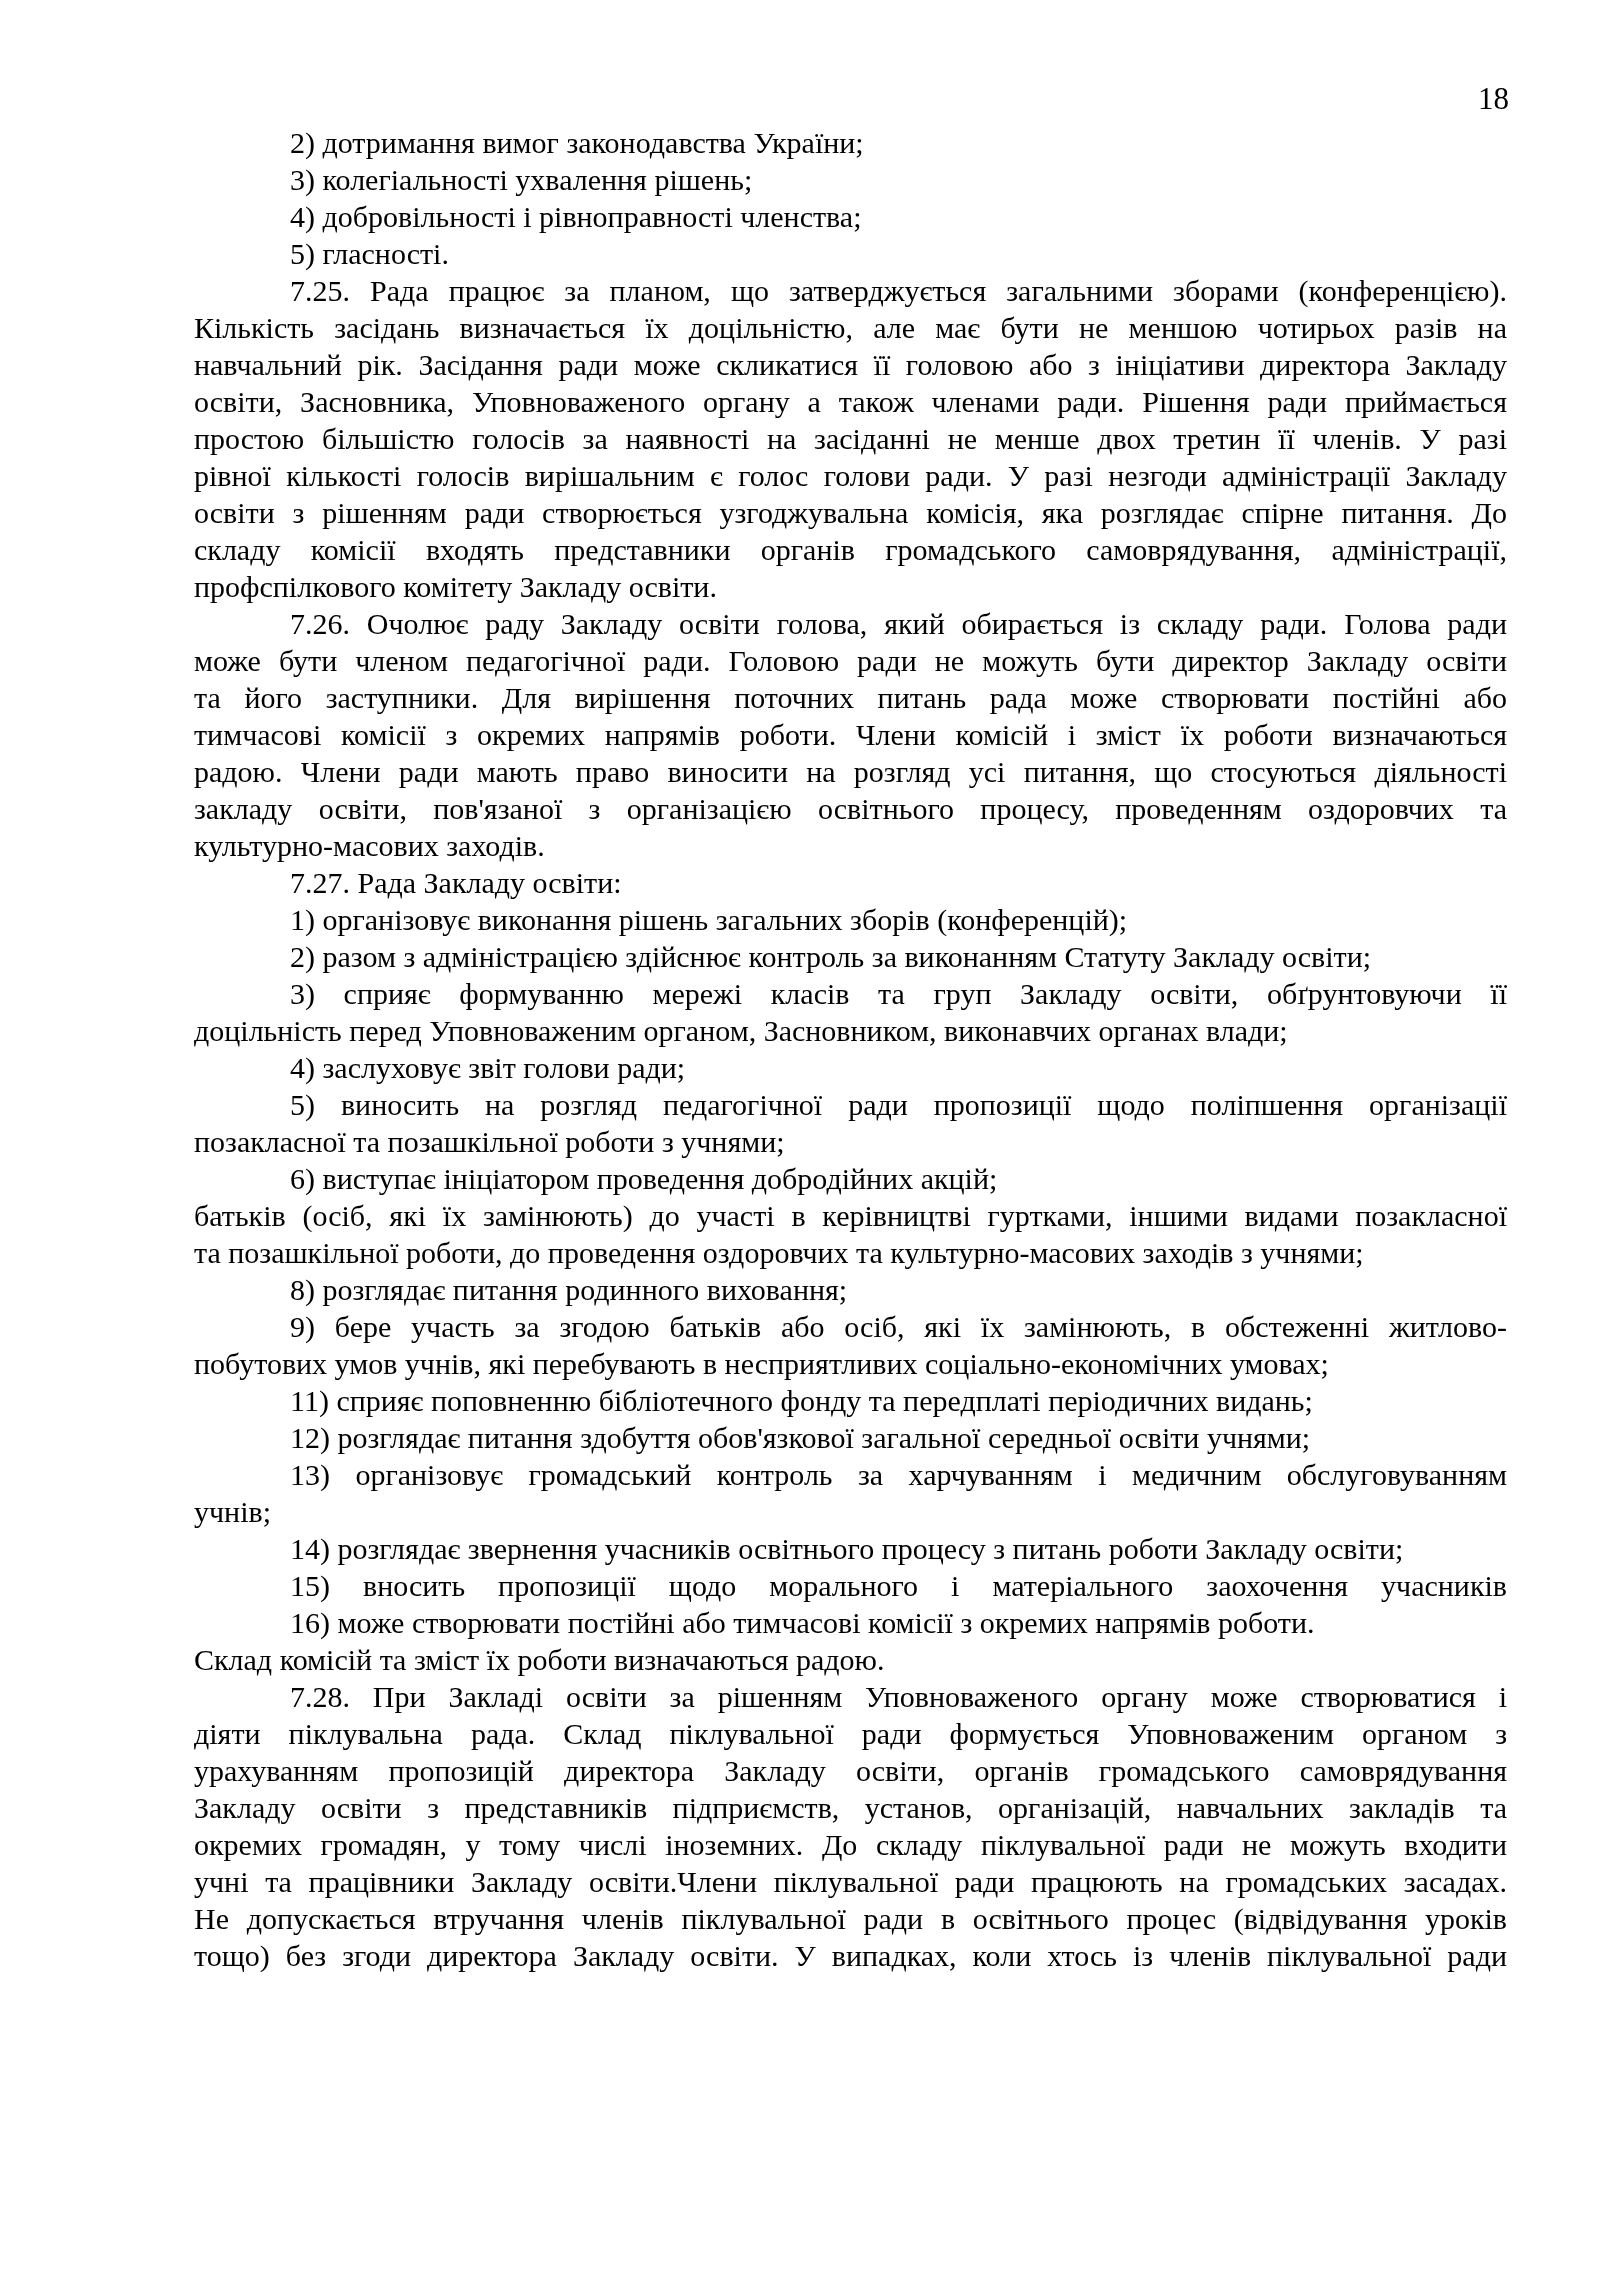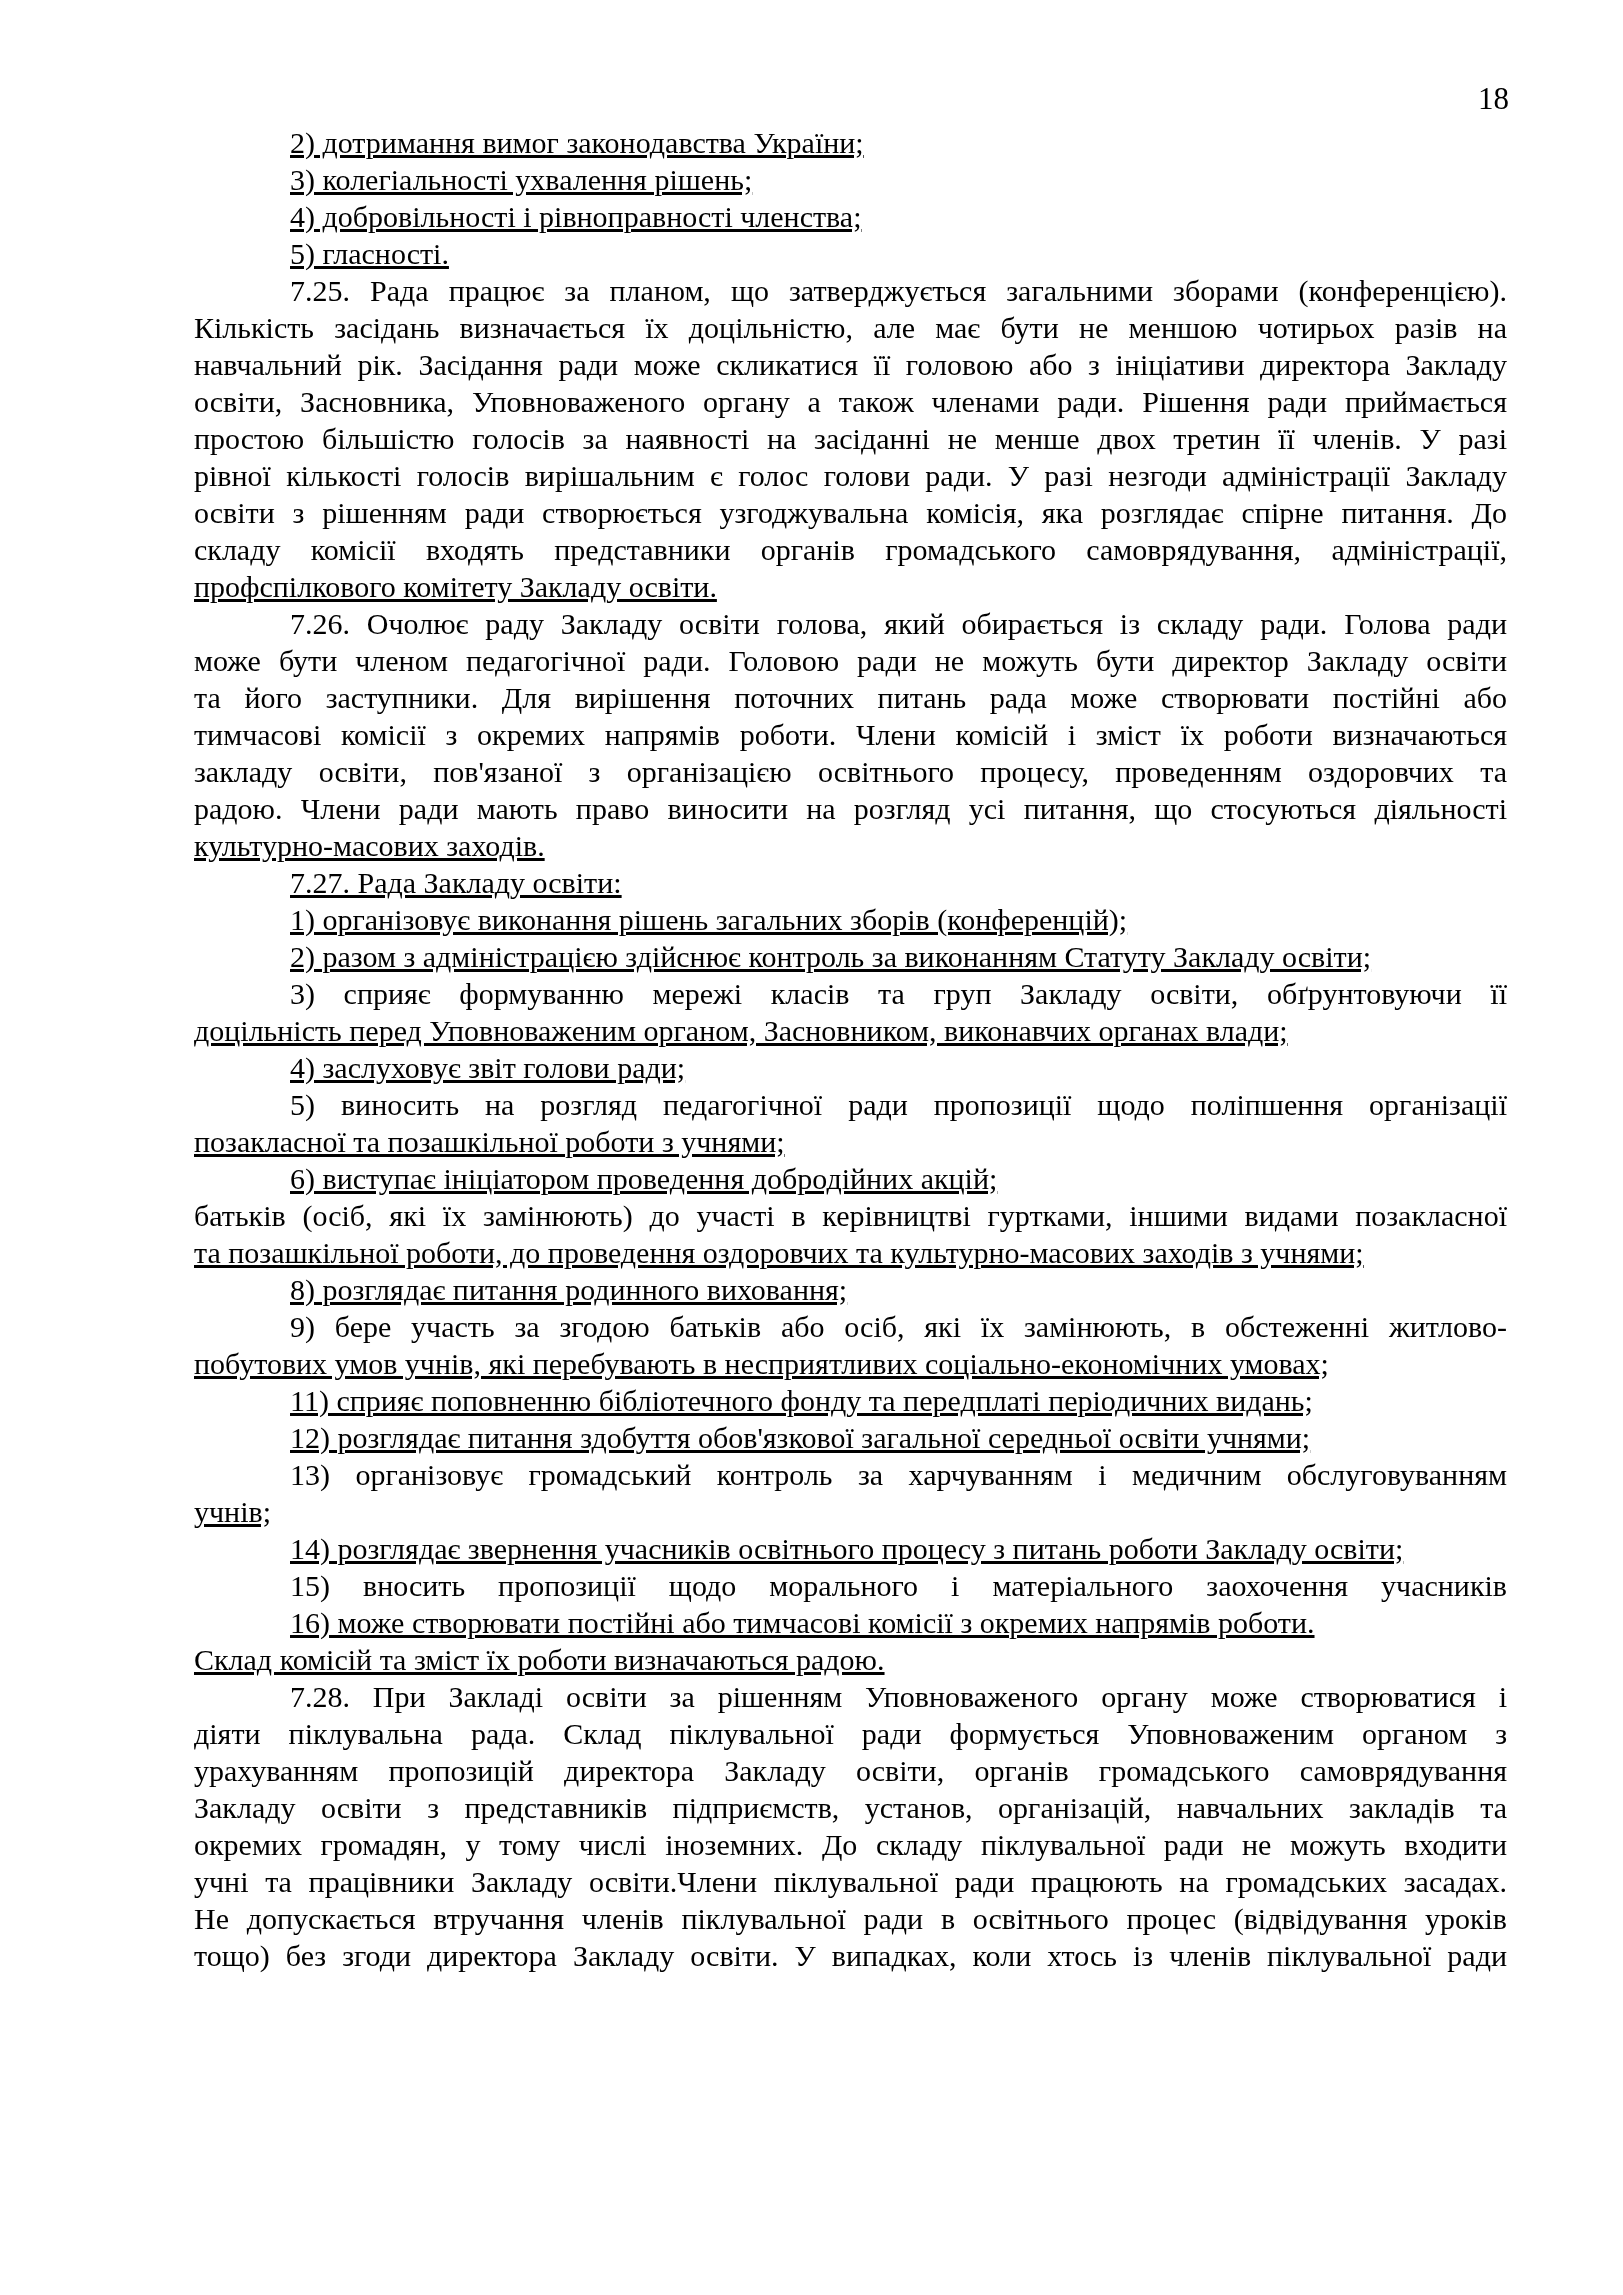--- a/index.html
+++ b/index.html
@@ -14,21 +14,21 @@
     font-size: 31px; line-height: 37px; text-align: right;
   }
   .body-text {
     position: absolute; left: 194px; top: 124px; width: 1313px;
     font-size: 30px; line-height: 37px;
   }
   .line {
     display: block; height: 37px; white-space: nowrap;
     text-align: justify; text-align-last: justify;
   }
-  .line.last { text-align: right; text-align-last: left; text-decoration: underline; }
+  .line.last { text-align: right; text-align-last: left; }
   .line.indent { padding-left: 96px; }
 </style>
 </head>
 <body>
 
 <div class="page">
   <div class="page-number">18</div>
   <div class="body-text" id="body-text">
       <span class="line indent last">2) дотримання вимог законодавства України;</span>
       <span class="line indent last">3) колегіальності ухвалення рішень;</span>
@@ -40,22 +40,22 @@
       <span class="line">освіти, Засновника, Уповноваженого органу а також членами ради. Рішення ради приймається</span>
       <span class="line">простою більшістю голосів за наявності на засіданні не менше двох третин її членів. У разі</span>
       <span class="line">рівної кількості голосів вирішальним є голос голови ради. У разі незгоди адміністрації Закладу</span>
       <span class="line">освіти з рішенням ради створюється узгоджувальна комісія, яка розглядає спірне питання. До</span>
       <span class="line">складу комісії входять представники органів громадського самоврядування, адміністрації,</span>
       <span class="line last">профспілкового комітету Закладу освіти.</span>
       <span class="line indent">7.26. Очолює раду Закладу освіти голова, який обирається із складу ради. Голова ради</span>
       <span class="line">може бути членом педагогічної ради. Головою ради не можуть бути директор Закладу освіти</span>
       <span class="line">та його заступники. Для вирішення поточних питань рада може створювати постійні або</span>
       <span class="line">тимчасові комісії з окремих напрямів роботи. Члени комісій і зміст їх роботи визначаються</span>
+      <span class="line">радою. Члени ради мають право виносити на розгляд усі питання, що стосуються діяльності</span>
       <span class="line">закладу освіти, пов'язаної з організацією освітнього процесу, проведенням оздоровчих та</span>
-      <span class="line">радою. Члени ради мають право виносити на розгляд усі питання, що стосуються діяльності</span>
       <span class="line last">культурно-масових заходів.</span>
       <span class="line indent last">7.27. Рада Закладу освіти:</span>
       <span class="line indent last">1) організовує виконання рішень загальних зборів (конференцій);</span>
       <span class="line indent last">2) разом з адміністрацією здійснює контроль за виконанням Статуту Закладу освіти;</span>
       <span class="line indent">3) сприяє формуванню мережі класів та груп Закладу освіти, обґрунтовуючи її</span>
       <span class="line last">доцільність перед Уповноваженим органом, Засновником, виконавчих органах влади;</span>
       <span class="line indent last">4) заслуховує звіт голови ради;</span>
       <span class="line indent">5) виносить на розгляд педагогічної ради пропозиції щодо поліпшення організації</span>
       <span class="line last">позакласної та позашкільної роботи з учнями;</span>
       <span class="line indent last">6) виступає ініціатором проведення добродійних акцій;</span>

